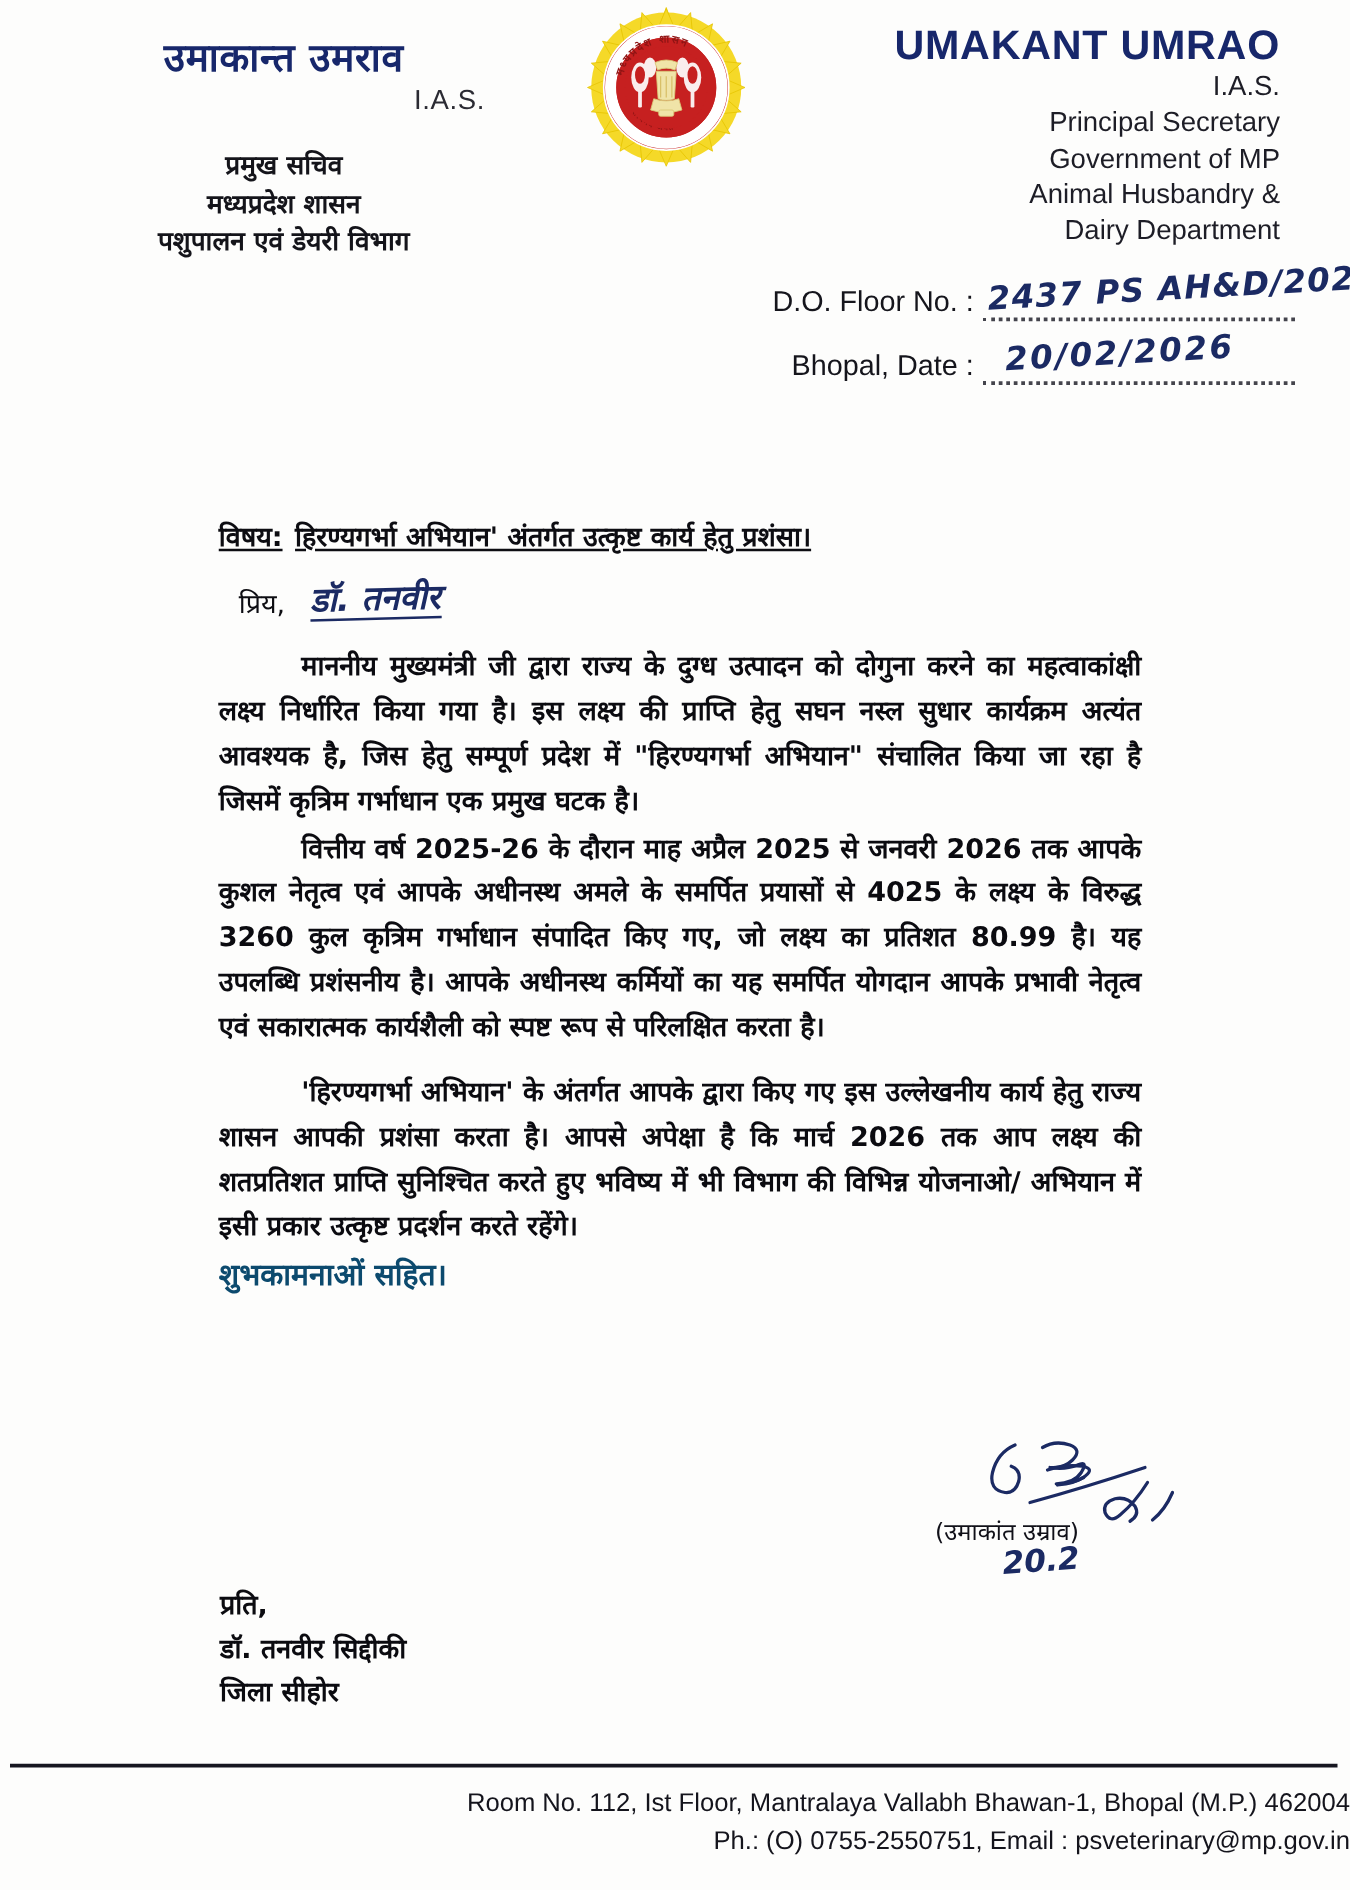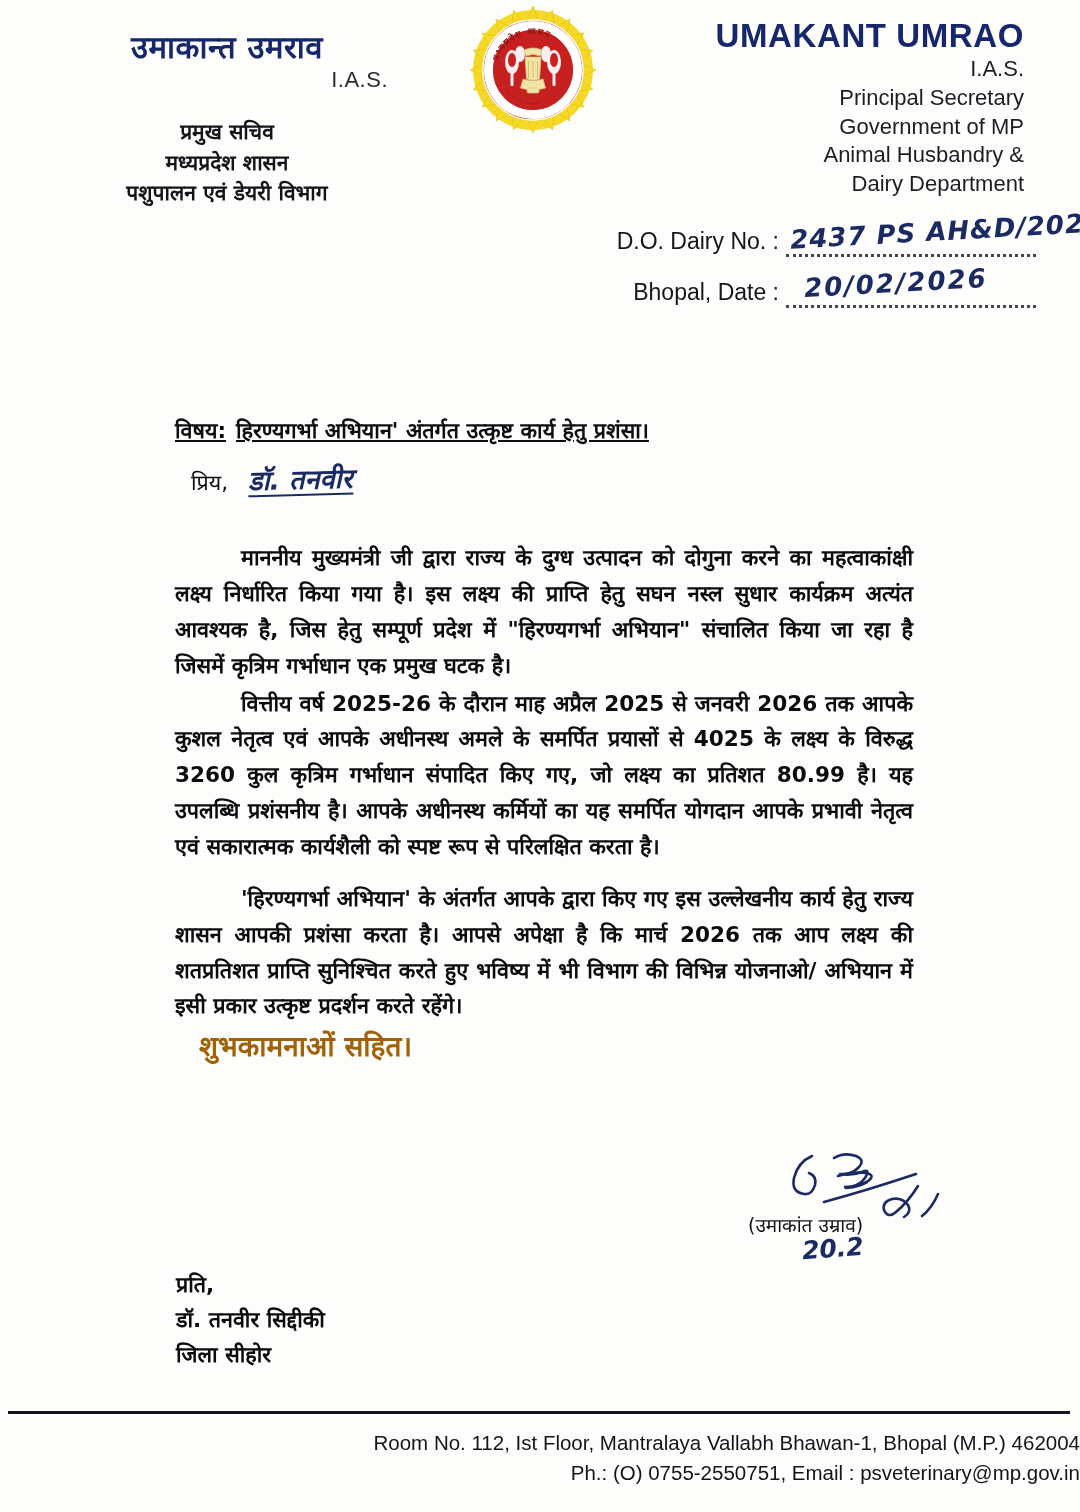--- a/index.html
+++ b/index.html
@@ -68,26 +68,26 @@
     font-weight:bold;font-style:italic;transform:rotate(-1.5deg);
     border-bottom:2px solid #1b2a63;padding-bottom:1px;line-height:1;
   }
 
   p.para{
     font-family:"DejaVu Sans",sans-serif;
     font-size:21.6px;font-weight:bold;color:#0b0b10;
     line-height:1.66;text-align:justify;text-justify:inter-word;
     margin:0;text-indent:66px;
   }
-  p.p1{margin-top:44px;}
+  p.p1{margin-top:20px;}
   p.p2{margin-top:2px;}
   p.p3{margin-top:16px;}
   .closing{
-    font-family:"DejaVu Sans",sans-serif;font-size:28px;font-weight:bold;
-    color:#a16207;margin-top:2px;margin-left:24px;
+    font-family:"DejaVu Sans",sans-serif;font-size:24px;font-weight:bold;
+    color:#0c4a6e;margin-top:2px;
   }
 
   
   .sig-block{position:absolute;left:740px;top:1138px;width:250px;height:130px;}
   .sig-svg{position:absolute;left:10px;top:-4px;}
   .sig-name{
     position:absolute;left:8px;top:74px;
     font-family:"DejaVu Sans",sans-serif;font-size:19px;font-weight:normal;color:#101018;
     white-space:nowrap;
   }
@@ -211,21 +211,21 @@
     <div class="hdr-name-en">UMAKANT UMRAO</div>
     <div class="ias">I.A.S.</div>
     <div class="ln">Principal Secretary</div>
     <div class="ln">Government of MP</div>
     <div class="ln">Animal Husbandry &amp;</div>
     <div class="ln">Dairy Department</div>
   </div>
 
   <div class="meta">
     <div class="meta-row">
-      <span class="meta-lbl">D.O. Dairy No. :</span>
+      <span class="meta-lbl">D.O. Floor No. :</span>
       <span class="meta-dots">
         <span class="hand hand-no">2437 PS AH&amp;D/2026</span>
       </span>
     </div>
     <div class="meta-row">
       <span class="meta-lbl">Bhopal, Date :</span>
       <span class="meta-dots">
         <span class="hand hand-date">20/02/2026</span>
       </span>
     </div>

